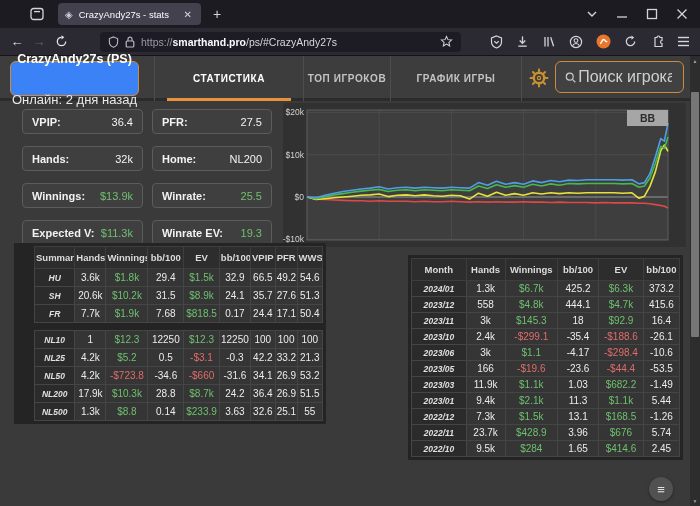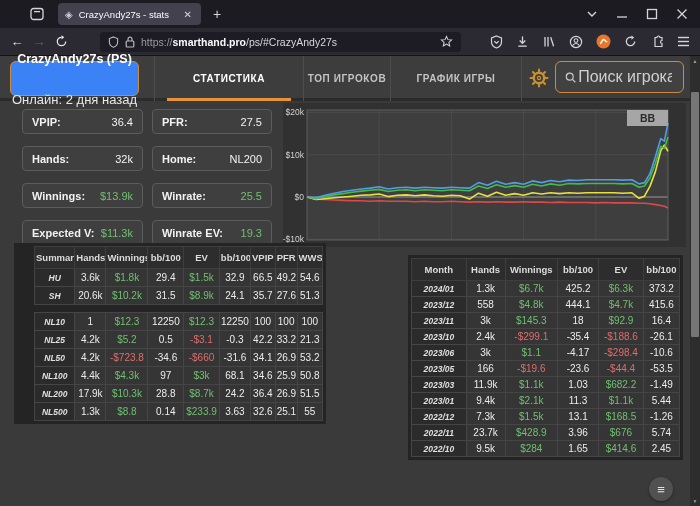--- a/index.html
+++ b/index.html
@@ -300,20 +300,31 @@
               <td class="rowlabel">SH</td>
               <td>20.6k</td>
               <td class="pos">$10.2k</td>
               <td>31.5</td>
               <td class="pos">$8.9k</td>
               <td>24.1</td>
               <td>35.7</td>
               <td>27.6</td>
               <td>51.3</td>
             </tr>
+            <tr>
+              <td class="rowlabel">FR</td>
+              <td>7.7k</td>
+              <td class="pos">$1.9k</td>
+              <td>7.68</td>
+              <td class="pos">$818.5</td>
+              <td>0.17</td>
+              <td>24.4</td>
+              <td>17.1</td>
+              <td>50.4</td>
+            </tr>
             <tr class="spacer">
               <td colspan="9"></td>
             </tr>
             <tr>
               <td class="rowlabel">NL10</td>
               <td>1</td>
               <td class="pos">$12.3</td>
               <td>12250</td>
               <td class="pos">$12.3</td>
               <td>12250</td>
@@ -335,31 +346,20 @@
             <tr>
               <td class="rowlabel">NL50</td>
               <td>4.2k</td>
               <td class="neg">-$723.8</td>
               <td>-34.6</td>
               <td class="neg">-$660</td>
               <td>-31.6</td>
               <td>34.1</td>
               <td>26.9</td>
               <td>53.2</td>
-            </tr>
-            <tr>
-              <td class="rowlabel">NL100</td>
-              <td>4.4k</td>
-              <td class="pos">$4.3k</td>
-              <td>97</td>
-              <td class="pos">$3k</td>
-              <td>68.1</td>
-              <td>34.6</td>
-              <td>25.9</td>
-              <td>50.8</td>
             </tr>
             <tr>
               <td class="rowlabel">NL200</td>
               <td>17.9k</td>
               <td class="pos">$10.3k</td>
               <td>28.8</td>
               <td class="pos">$8.7k</td>
               <td>24.2</td>
               <td>36.4</td>
               <td>26.9</td>

